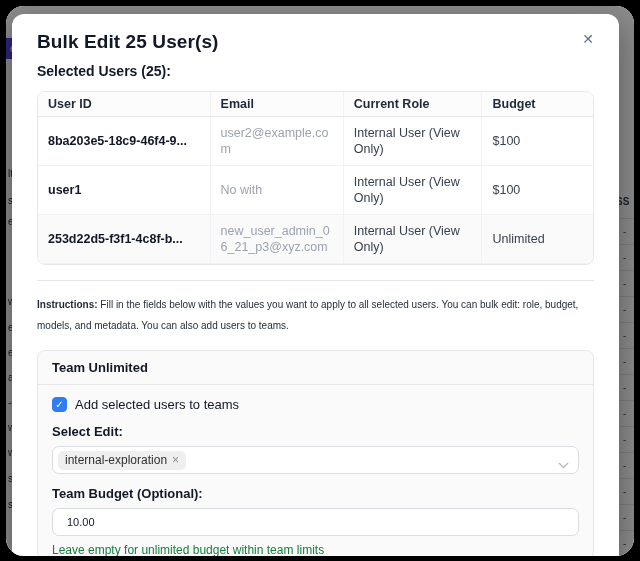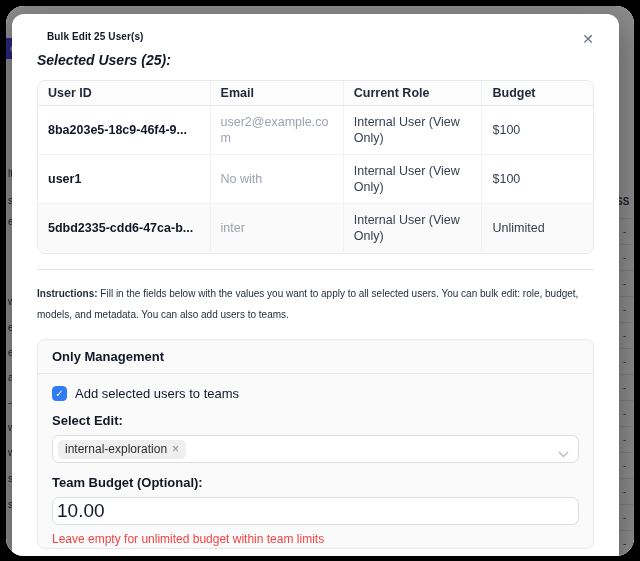--- a/index.html
+++ b/index.html
@@ -36,27 +36,27 @@
   .overlay { position:absolute; inset:0; background:rgba(0,0,0,0.46); }
 
   
   .modal {
     position:absolute; left:6px; top:8px; width:607px; bottom:0;
     background:#fff; border-radius:12px 12px 0 0;
     box-shadow:0 10px 30px rgba(0,0,0,0.35);
     overflow:hidden;
   }
   .modal-header { position:relative; padding:17px 25px 0 25px; }
-  .modal-title { font-size:10px; font-weight:700; color:#111827; letter-spacing:.1px;margin-left:10px; }
+  .modal-title { font-size:19px; font-weight:700; color:#111827; letter-spacing:.1px; }
   .modal-close {
     position:absolute; right:20px; top:14px; width:22px; height:22px;
     display:flex; align-items:center; justify-content:center;
     color:#6b7280; font-size:14px; cursor:pointer; border:none; background:none;
   }
-  .selected-label { padding:10px 25px 0 25px; font-size:14px; font-weight:700; color:#111827;font-style:italic; }
+  .selected-label { padding:10px 25px 0 25px; font-size:14px; font-weight:700; color:#111827; }
 
   
   .table-wrap {
     margin:12px 25px 12px 25px; height:174px; overflow:hidden;
     border:1px solid #e5e7eb; border-radius:8px; background:#fff;
   }
   table { width:100%; border-collapse:collapse; table-layout:fixed; }
   col.c1{width:31%} col.c2{width:24%} col.c3{width:25%} col.c4{width:20%}
   th {
     text-align:left; font-size:12.5px; font-weight:700; color:#1f2937;
@@ -105,24 +105,24 @@
     height:28px; display:flex; align-items:center; padding:0 8px 0 5px; position:relative;
   }
   .tag {
     background:#efefef; border-radius:5px; padding:2px 7px; font-size:12px;
     color:#303030; display:inline-flex; align-items:center; gap:5px; line-height:15px;
   }
   .tag-x { color:#8c8c8c; font-size:12px; cursor:pointer; }
   .chevron { position:absolute; right:9px; top:8px; }
   .text-input {
     margin-top:7px; width:100%; background:#fff; border:1px solid #d9dce1;
-    border-radius:7px; height:28px; padding:0 4px; font-size:19px; color:#111827;
+    border-radius:7px; height:28px; padding:0 14px; font-size:11px; color:#111827;
     font-family:"Liberation Sans","DejaVu Sans",sans-serif;
   }
-  .hint { margin-top:7px; font-size:12px; color:#ef4444; }
+  .hint { margin-top:7px; font-size:12px; color:#15803d; }
 </style>
 </head>
 <body>
 
 <div class="window">
 
   <div class="bg-page">
     <div class="bg-nav-item" style="background: rgb(79, 70, 229);">e</div>
     <div id="bg-left-frags">
         <div class="bg-frag" style="top: 162px;">lt</div>
@@ -190,37 +190,43 @@
               <td class="role">Internal User (View Only)</td>
               <td class="budget">$100</td>
             </tr>
             <tr>
               <td class="uid">user1</td>
               <td class="email">No with</td>
               <td class="role">Internal User (View Only)</td>
               <td class="budget">$100</td>
             </tr>
             <tr>
+              <td class="uid">253d22d5-f3f1-4c8f-b...</td>
+              <td class="email">new_user_admin_06_21_p3@xyz.com</td>
+              <td class="role">Internal User (View Only)</td>
+              <td class="budget">Unlimited</td>
+            </tr>
+            <tr>
               <td class="uid">5dbd2335-cdd6-47ca-b...</td>
               <td class="email">inter</td>
               <td class="role">Internal User (View Only)</td>
               <td class="budget">Unlimited</td>
             </tr>
           </tbody>
       </table>
     </div>
 
     <div class="divider"></div>
 
     <div class="instructions">
       <b>Instructions:</b><span> Fill in the fields below with the values you want to apply to all selected users. You can bulk edit: role, budget, models, and metadata. You can also add users to teams.</span>
     </div>
 
     <div class="team-box">
-      <div class="team-box-title">Only Management</div>
+      <div class="team-box-title">Team Unlimited</div>
       <div class="team-box-body">
 
         <div class="check-row">
           <div class="checkbox checked" id="teams-checkbox">✓</div>
           <div class="check-label">Add selected users to teams</div>
         </div>
 
         <div class="field-label">Select Edit:</div>
 
         <div class="multiselect">

